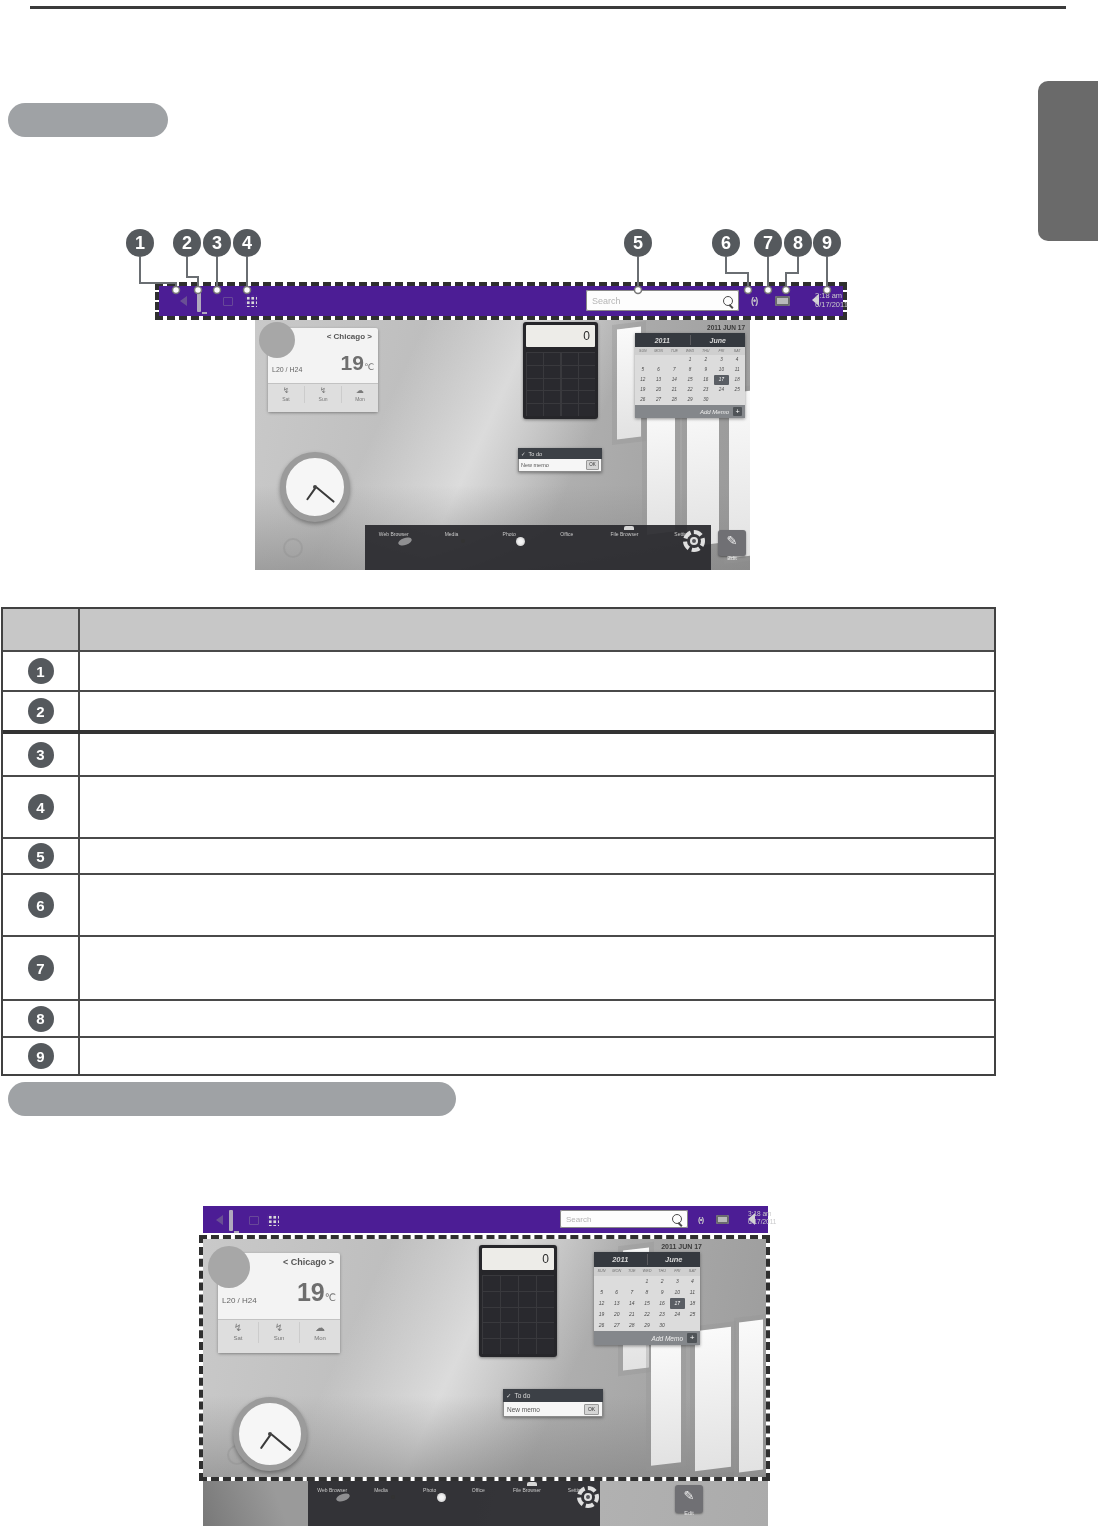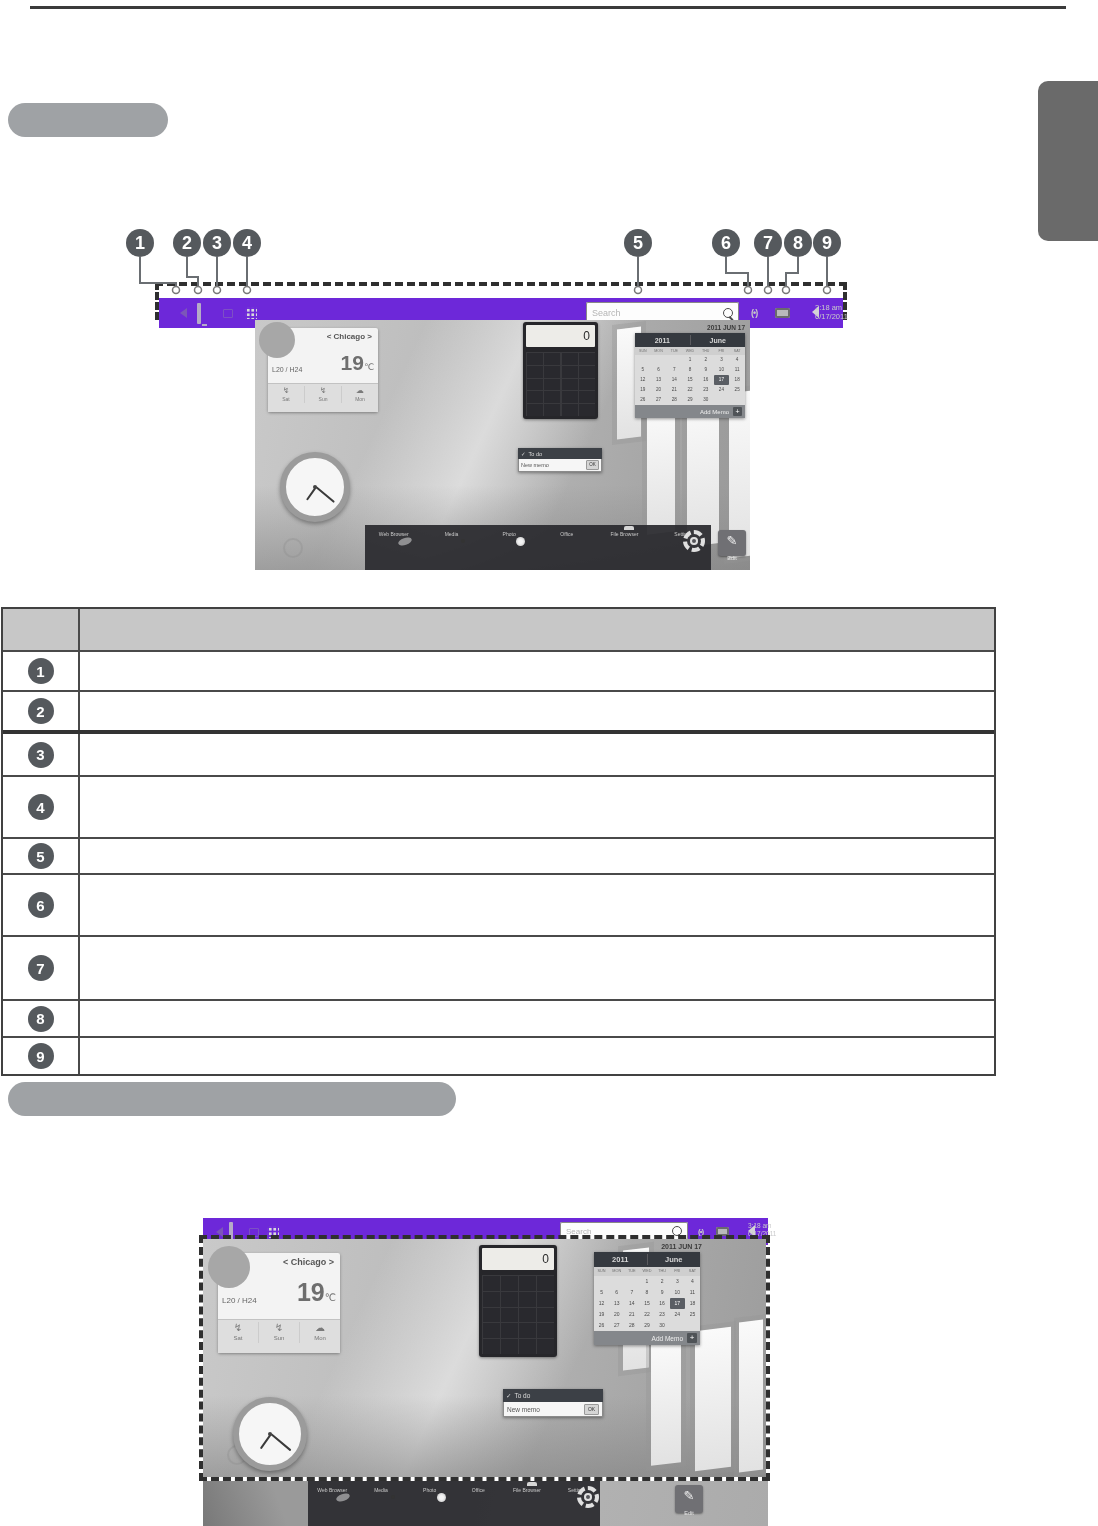--- a/index.html
+++ b/index.html
@@ -12,21 +12,21 @@
   .pill{background:#9fa2a5;border-radius:17px;height:34px;}
   .side-tab{left:1038px;top:81px;width:60px;height:160px;background:#6a6a6a;border-radius:10px 0 0 10px;}
 
   
   .co{width:28px;height:28px;border-radius:50%;background:#55595d;color:#fff;
       font-size:18px;font-weight:bold;display:flex;align-items:center;justify-content:center;z-index:6;}
   .lead-svg{left:0;top:230px;width:870px;height:70px;z-index:5;}
 
   
   .dashbox{border:4px dashed #2f2f2f;}
-  .bar{background:#6d28d9;position:relative;margin-top:12px;}
+  .bar{background:#4c1d95;position:relative;}
   .tb-back{width:0;height:0;border:5px solid transparent;border-right:7px solid #8e8e92;opacity:.45;}
   .tb-pc{width:13px;height:9px;border:2px solid #c2c2c4;border-radius:1px;position:relative;opacity:.85;}
   .tb-pc::after{content:"";position:absolute;left:3px;bottom:-4px;width:5px;height:2px;background:#c2c2c4;}
   .tb-mode{width:8px;height:7px;border:1px solid #9a9a9e;opacity:.35;border-radius:1px;}
   .tb-grid{width:12px;height:12px;background-image:radial-gradient(#d9d9db 1.3px,transparent 1.5px);background-size:4.5px 4.5px;background-position:1px 1px;}
   .search{background:#fdfdfd;border-radius:2px;display:flex;align-items:center;box-shadow:inset 0 0 0 1px #888;}
   .search .ph{flex:1;color:#b5b5b5;font-size:9px;padding-left:6px;}
   .mag{width:8px;height:8px;border:1.6px solid #4c4c4c;border-radius:50%;position:relative;margin-right:6px;}
   .mag::after{content:"";position:absolute;left:6px;top:7px;width:5px;height:1.8px;background:#4c4c4c;transform:rotate(45deg);transform-origin:0 0;}
   .sig{color:#c8c8ca;font-size:9px;font-weight:bold;letter-spacing:-1px;}
@@ -59,21 +59,21 @@
 
   
   .calc{background:#26262a;border-radius:3px;box-shadow:0 1px 3px rgba(0,0,0,.4);overflow:hidden;}
   .calc-display{background:#edece8;margin:3px;height:22px;font-size:12px;color:#2b2b2b;text-align:right;line-height:22px;padding-right:5px;border-radius:1px;}
   .calc-keys{position:absolute;left:3px;right:3px;bottom:3px;top:30px;
     background-image:repeating-linear-gradient(to right,#3c3c40 0 1px,transparent 1px 25%),
                      repeating-linear-gradient(to bottom,#3c3c40 0 1px,transparent 1px 20%);
     background-color:#2b2b2f;opacity:.9;}
 
   
-  .cal{box-shadow:0 1px 3px rgba(0,0,0,.4);background:#dcdcdc;}
+  .cal{box-shadow:0 1px 3px rgba(0,0,0,.4);background:#dcdcdc;font-style:italic;}
   .cal-head{background:#35393f;color:#d8d8d8;display:flex;align-items:center;font-weight:bold;}
   .cal-head span{flex:1;text-align:center;}
   .cal-head .cal-sep{flex:0 0 1px;height:70%;background:#5a5a5e;}
   .cal-days{display:grid;grid-template-columns:repeat(7,1fr);background:#cfcfcf;color:#707070;text-align:center;}
   .cal-grid{display:grid;grid-template-columns:repeat(7,1fr);color:#4a4a4a;text-align:center;}
   .cal-grid span.sel{background:#5a5e64;color:#fff;border-radius:1px;}
   .cal-foot{background:#84878b;color:#efefef;display:flex;align-items:center;justify-content:flex-end;}
   .cal-plus{background:#4f5357;color:#fff;text-align:center;margin-left:4px;border-radius:1px;}
   .cal-datelabel{font-weight:bold;color:#3a3a3a;}
 

